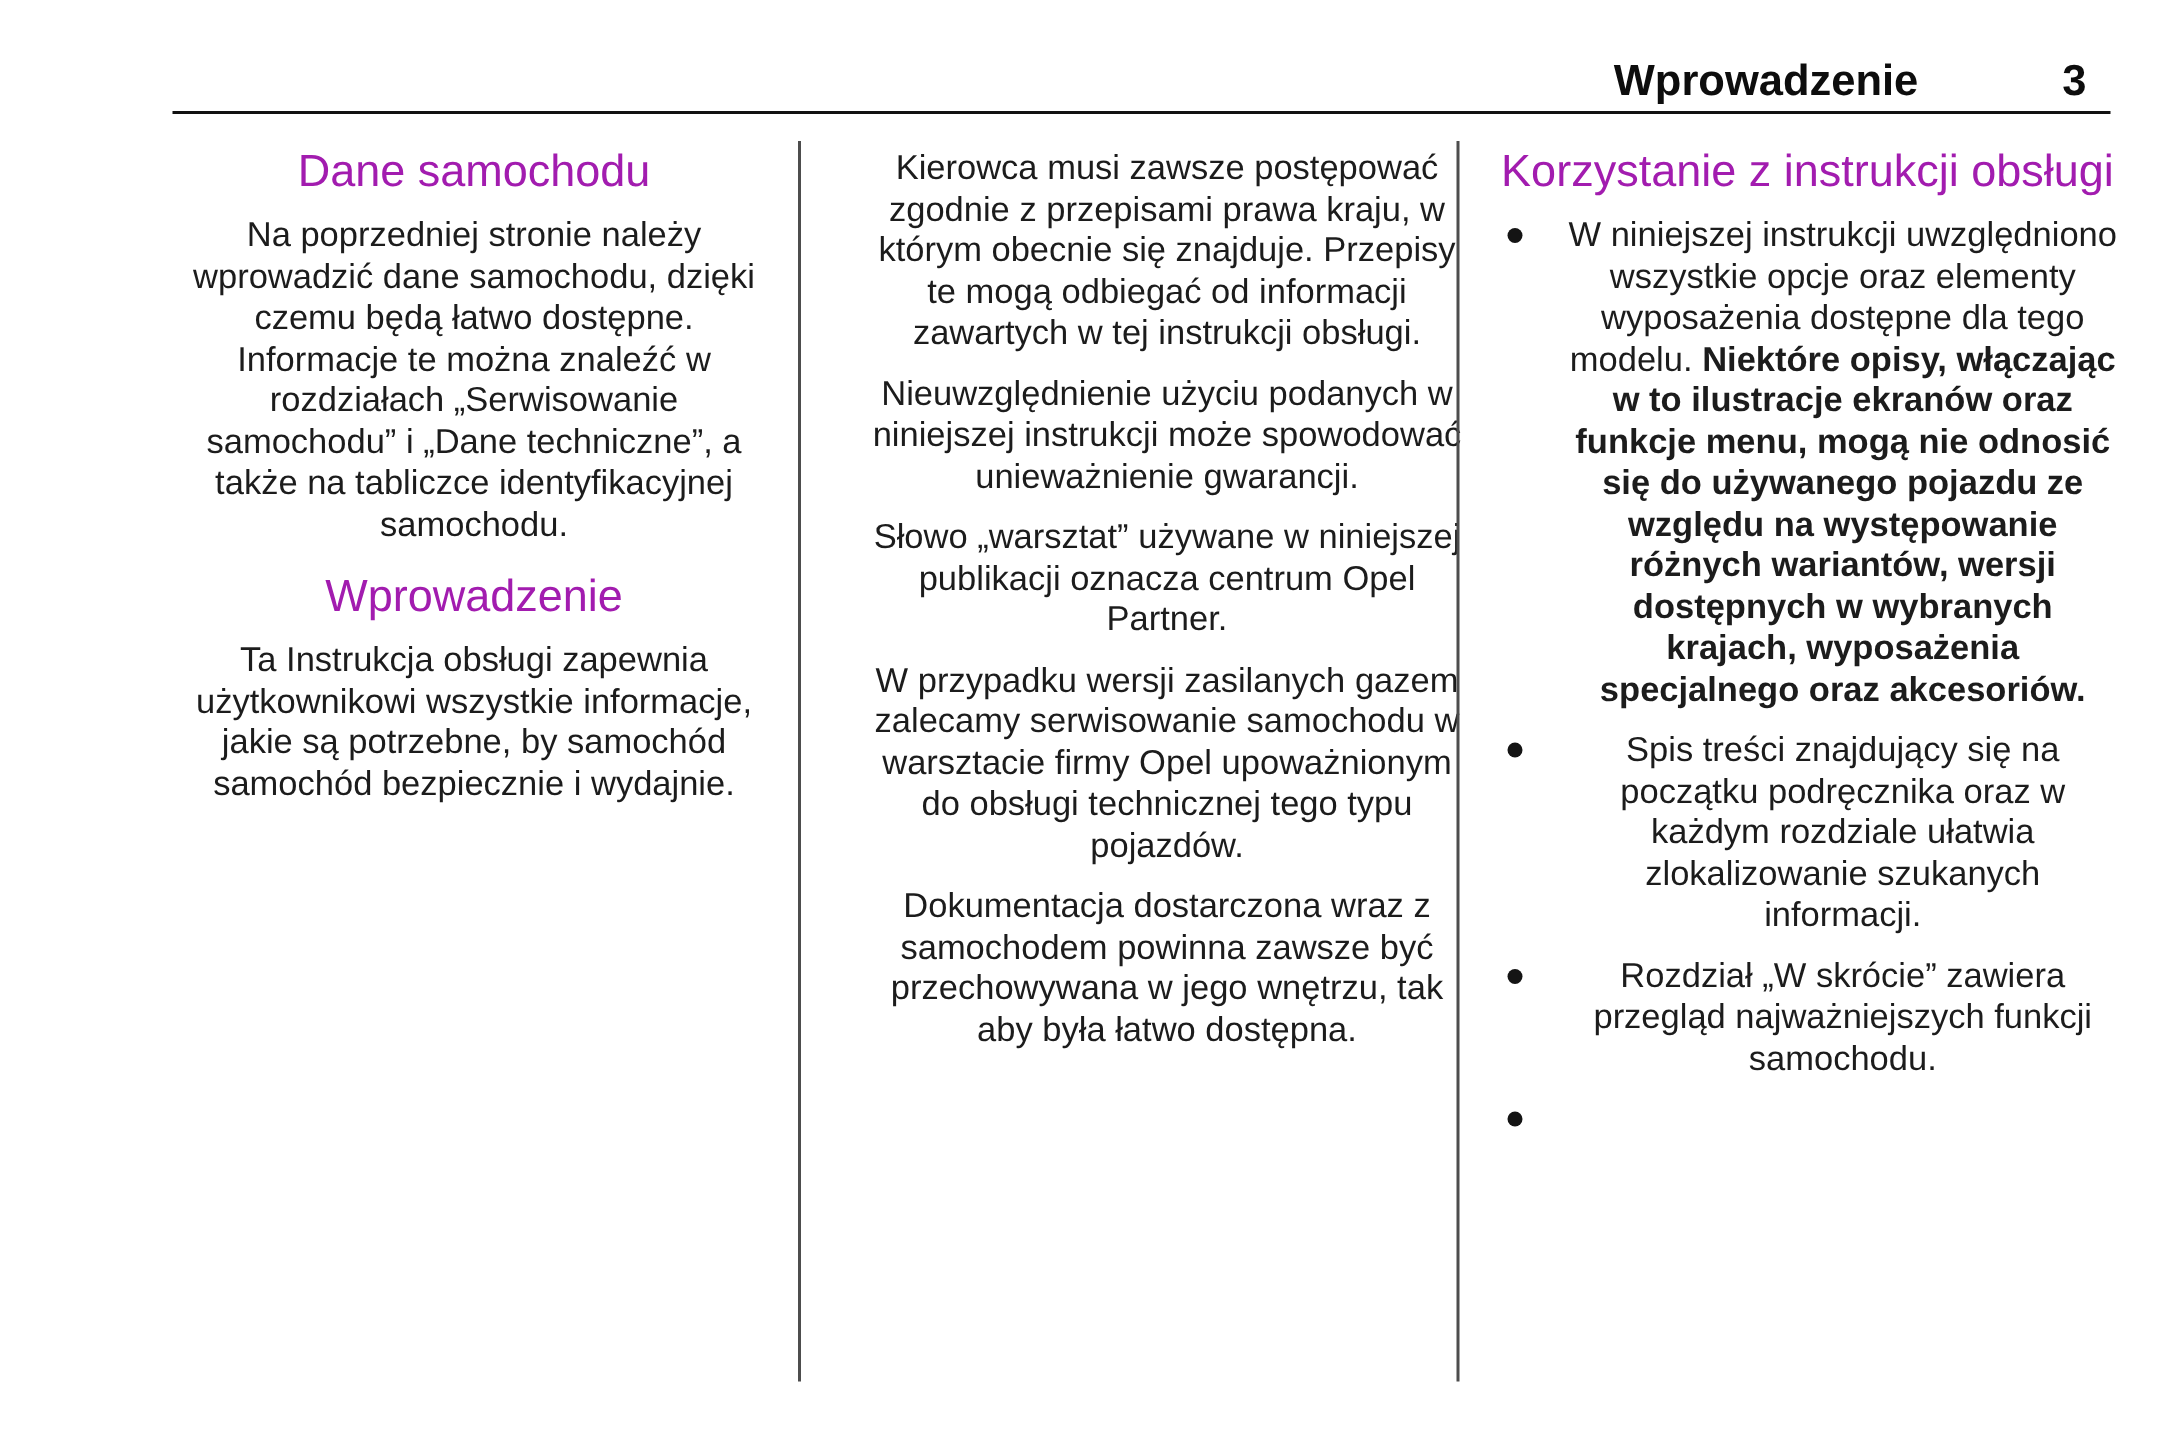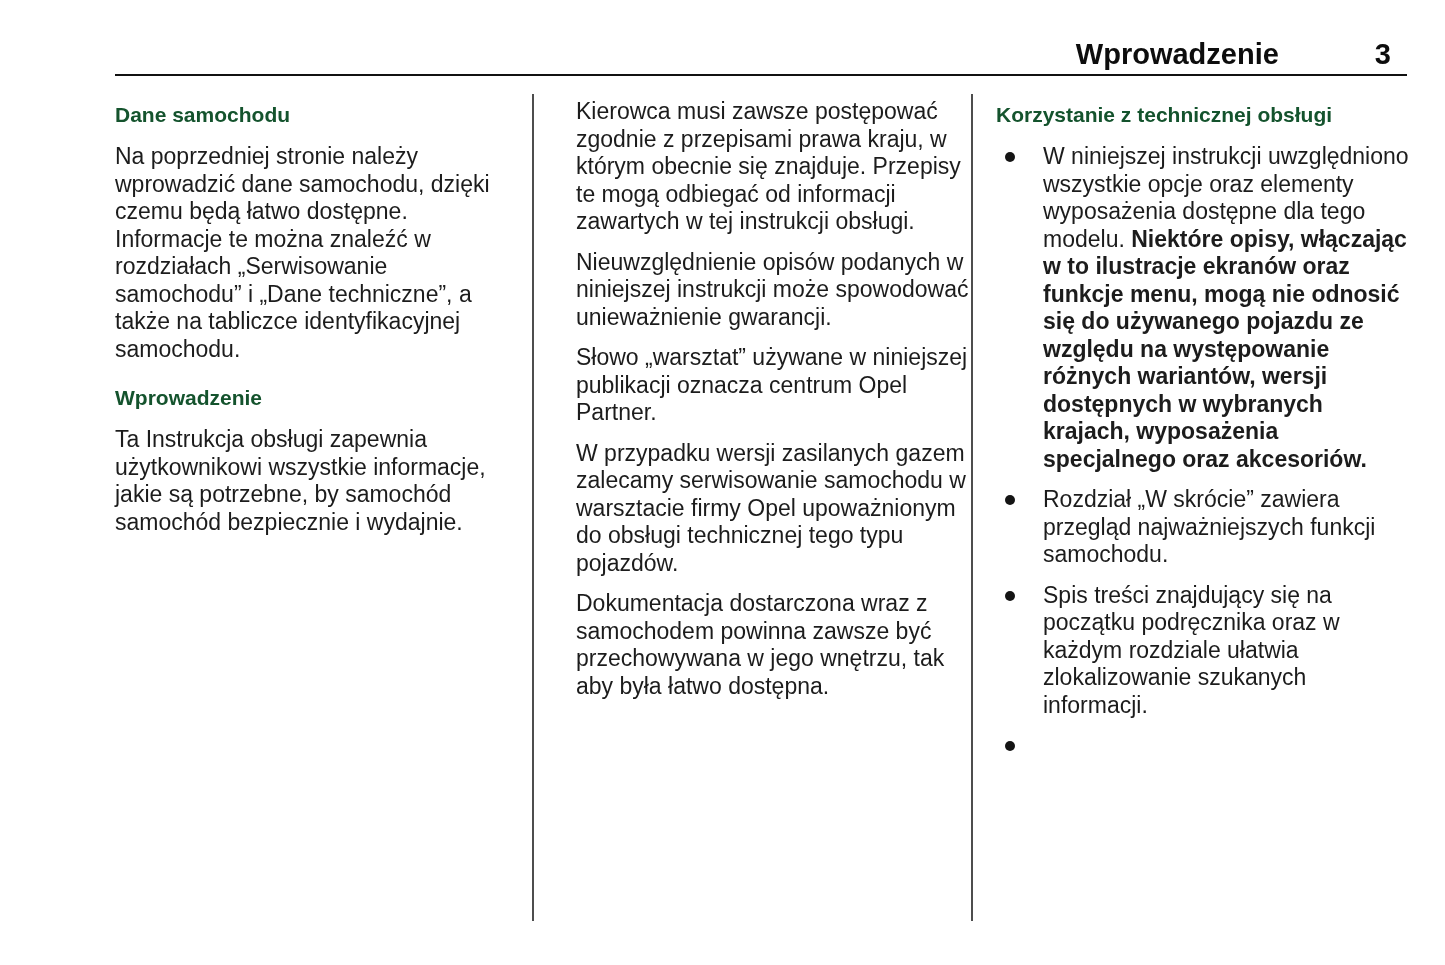--- a/index.html
+++ b/index.html
@@ -1,21 +1,21 @@
 <!DOCTYPE html>
 <html lang="pl" style="--text: #1c1c1c; --rule: #111111; --divider: #4d4d4d; --bg: #ffffff;"><head>
 <meta charset="utf-8">
 <style>
   :root {
     --text: #1c1c1c;
     --rule: #111111;
     --divider: #4d4d4d;
     --bg: #ffffff;
   }
-  * { box-sizing: border-box; }
+  * { box-sizing: border-box; text-align: center; }
   html, body { margin: 0; padding: 0; }
   body {
     width: 1445px; height: 965px;
     background: var(--bg);
     color: var(--text);
     font-family: "Liberation Sans", sans-serif;
     position: relative;
     overflow: hidden;
   }
   .page { position: absolute; inset: 0; }
@@ -44,22 +44,22 @@
   .col-3 { left: 996px;  width: 418px; }
 
   .vdiv {
     position: absolute; top: 94px; bottom: 44px;
     width: 2px; background: var(--divider);
   }
   .vdiv-1 { left: 532px; }
   .vdiv-2 { left: 971px; }
 
   .section-heading {
-    font-size: 21px; line-height: 34px;
-    font-weight: bold; color: #14532d;
+    font-size: 30px; line-height: 34px;
+    font-weight: normal; color: #a21caf;
     margin: 0 0 11px 0;
   }
   .section-heading + * { margin-top: 0; }
   .paragraph + .section-heading { margin-top: 18px; }
 
   .paragraph { margin: 0 0 13px 0; }
 
   .bullet { display: flex; margin: 0 0 13px 0; }
   .marker {
     flex: 0 0 auto;
@@ -83,38 +83,38 @@
 
   <section class="col col-1">
       <h2 class="section-heading">Dane samochodu</h2>
       <p class="paragraph">Na poprzedniej stronie należy wprowadzić dane samochodu, dzięki czemu będą łatwo dostępne. Informacje te można znaleźć w rozdziałach „Serwisowanie samochodu” i „Dane techniczne”, a także na tabliczce identyfikacyjnej samochodu.</p>
       <h2 class="section-heading">Wprowadzenie</h2>
       <p class="paragraph">Ta Instrukcja obsługi zapewnia użytkownikowi wszystkie informacje, jakie są potrzebne, by samochód samochód bezpiecznie i wydajnie.</p>
     </section>
   <div class="vdiv vdiv-1"></div>
   <section class="col col-2">
       <p class="paragraph">Kierowca musi zawsze postępować zgodnie z przepisami prawa kraju, w którym obecnie się znajduje. Przepisy te mogą odbiegać od informacji zawartych w tej instrukcji obsługi.</p>
-      <p class="paragraph">Nieuwzględnienie opisów podanych w niniejszej instrukcji może spowodować unieważnienie gwarancji.</p>
+      <p class="paragraph">Nieuwzględnienie użyciu podanych w niniejszej instrukcji może spowodować unieważnienie gwarancji.</p>
       <p class="paragraph">Słowo „warsztat” używane w niniejszej publikacji oznacza centrum Opel Partner.</p>
       <p class="paragraph">W przypadku wersji zasilanych gazem zalecamy serwisowanie samochodu w warsztacie firmy Opel upoważnionym do obsługi technicznej tego typu pojazdów.</p>
       <p class="paragraph">Dokumentacja dostarczona wraz z samochodem powinna zawsze być przechowywana w jego wnętrzu, tak aby była łatwo dostępna.</p>
     </section>
   <div class="vdiv vdiv-2"></div>
   <section class="col col-3">
-      <h2 class="section-heading">Korzystanie z technicznej obsługi</h2>
+      <h2 class="section-heading">Korzystanie z instrukcji obsługi</h2>
       <div class="bullet">
         <span class="marker"></span>
         <div class="bullet-text"><span>W niniejszej instrukcji uwzględniono wszystkie opcje oraz elementy wyposażenia dostępne dla tego modelu. </span><span class="bold">Niektóre opisy, włączając w to ilustracje ekranów oraz funkcje menu, mogą nie odnosić się do używanego pojazdu ze względu na występowanie różnych wariantów, wersji dostępnych w wybranych krajach, wyposażenia specjalnego oraz akcesoriów.</span></div>
       </div>
       <div class="bullet">
         <span class="marker"></span>
-        <div class="bullet-text"><span>Rozdział „W skrócie” zawiera przegląd najważniejszych funkcji samochodu.</span></div>
+        <div class="bullet-text"><span>Spis treści znajdujący się na początku podręcznika oraz w każdym rozdziale ułatwia zlokalizowanie szukanych informacji.</span></div>
       </div>
       <div class="bullet">
         <span class="marker"></span>
-        <div class="bullet-text"><span>Spis treści znajdujący się na początku podręcznika oraz w każdym rozdziale ułatwia zlokalizowanie szukanych informacji.</span></div>
+        <div class="bullet-text"><span>Rozdział „W skrócie” zawiera przegląd najważniejszych funkcji samochodu.</span></div>
       </div>
       <div class="bullet">
         <span class="marker"></span>
       </div>
     </section>
 
 </div>
 
 </body></html>

